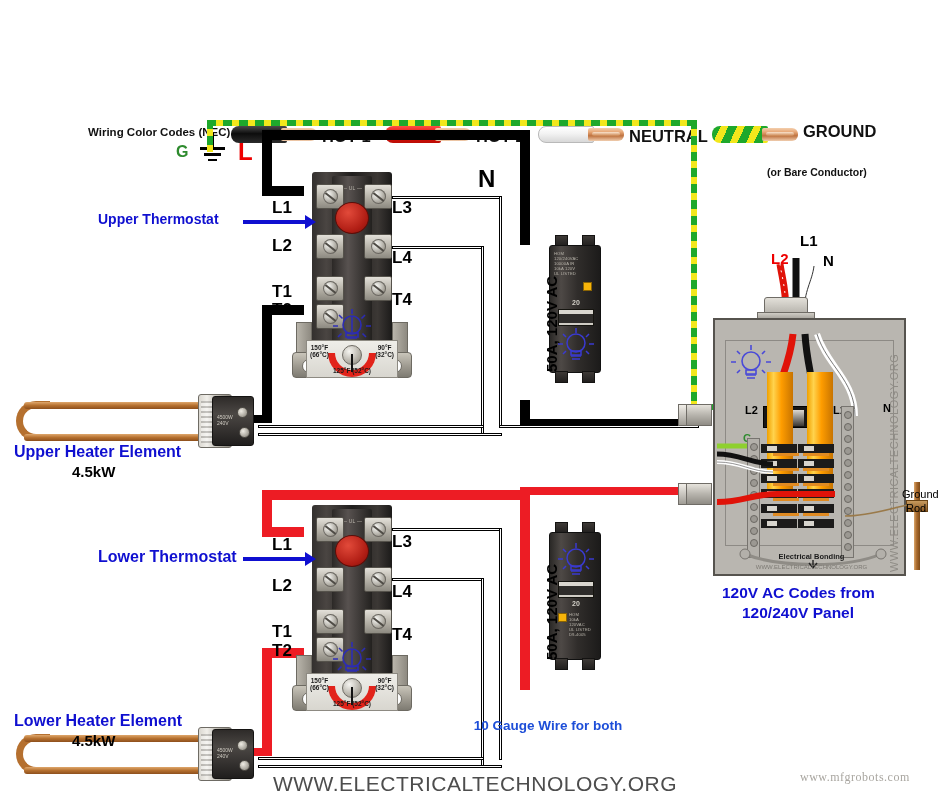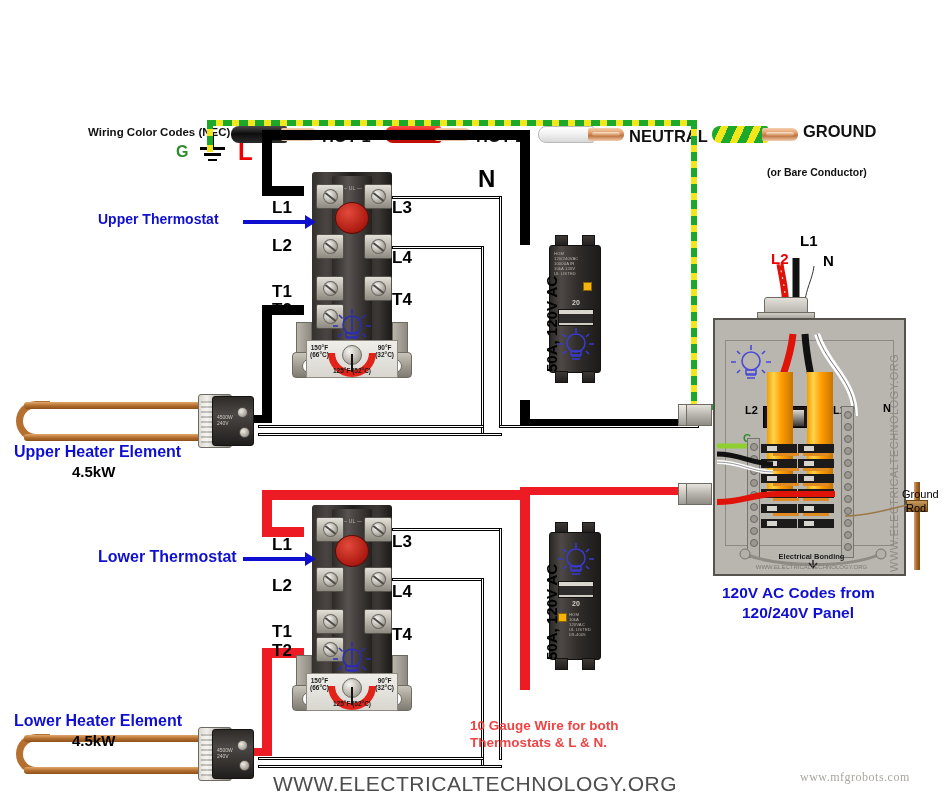--- a/index.html
+++ b/index.html
@@ -317,22 +317,22 @@
   .wm-mfg {
     position: absolute; left: 800px; top: 770px; font-size: 12px;
     color: #a9a6a0; font-family: "Liberation Serif", serif; letter-spacing: .5px;
   }
   .bottom-url {
     position: absolute; left: 0; width: 950px; top: 772px; text-align: center;
     font-size: 21px; color: #4d4d4d; letter-spacing: .5px;
     font-family: "Liberation Sans", sans-serif;
   }
   .gauge-note {
-    position: absolute; left: 470px; top: 718px; width: 200px; text-align: left;
-    font-size: 13.5px; font-weight: bold; color: #ef4444; line-height: 1.25;
+    position: absolute; left: 448px; top: 718px; width: 200px; text-align: center;
+    font-size: 13.5px; font-weight: bold; color: #1d4ed8; line-height: 1.25;
   }
   .arrowline { position: absolute; height: 4px; background: #0f0fd0; }
   .arrowhead {
     position: absolute; width: 0; height: 0;
     border-top: 7px solid transparent; border-bottom: 7px solid transparent;
     border-left: 11px solid #0f0fd0;
   }
   .gnd-symbol { position: absolute; }
   .gnd-symbol i { position: absolute; display: block; background: #000; }
 </style>
@@ -763,20 +763,19 @@
     <path d="M0 22 C24 22, 46 14, 68 10" stroke="#9a7a4a" stroke-width="1.6" fill="none"></path>
   </svg>
   <div class="ann ann-black" style="left:902px; top:488px; font-size:11px; font-weight:normal;">Ground</div>
   <div class="ann ann-black" style="left:906px; top:502px; font-size:11px; font-weight:normal;">Rod</div>
 
   <div class="ann ann-blue" style="left:722px; top:584px; font-size:15.5px;">120V AC Codes from</div>
   <div class="ann ann-blue" style="left:742px; top:604px; font-size:15.5px;">120/240V Panel</div>
 
   <div class="gauge-note">
     <div>10 Gauge Wire for both</div>
-    <div>Thermostats &amp; L &amp; N.</div>
   </div>
 
 
   <div class="bottom-url">WWW.ELECTRICALTECHNOLOGY.ORG</div>
   <div class="wm-mfg">www.mfgrobots.com</div>
 
 </div>
 
 </body></html>

